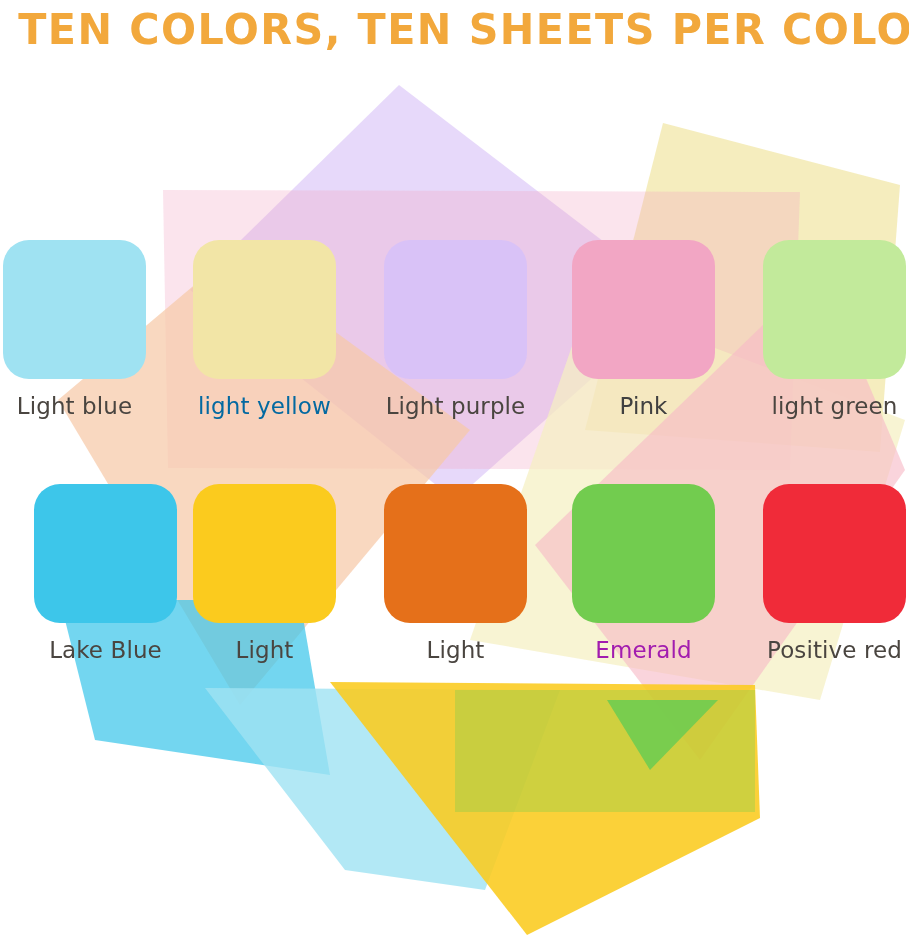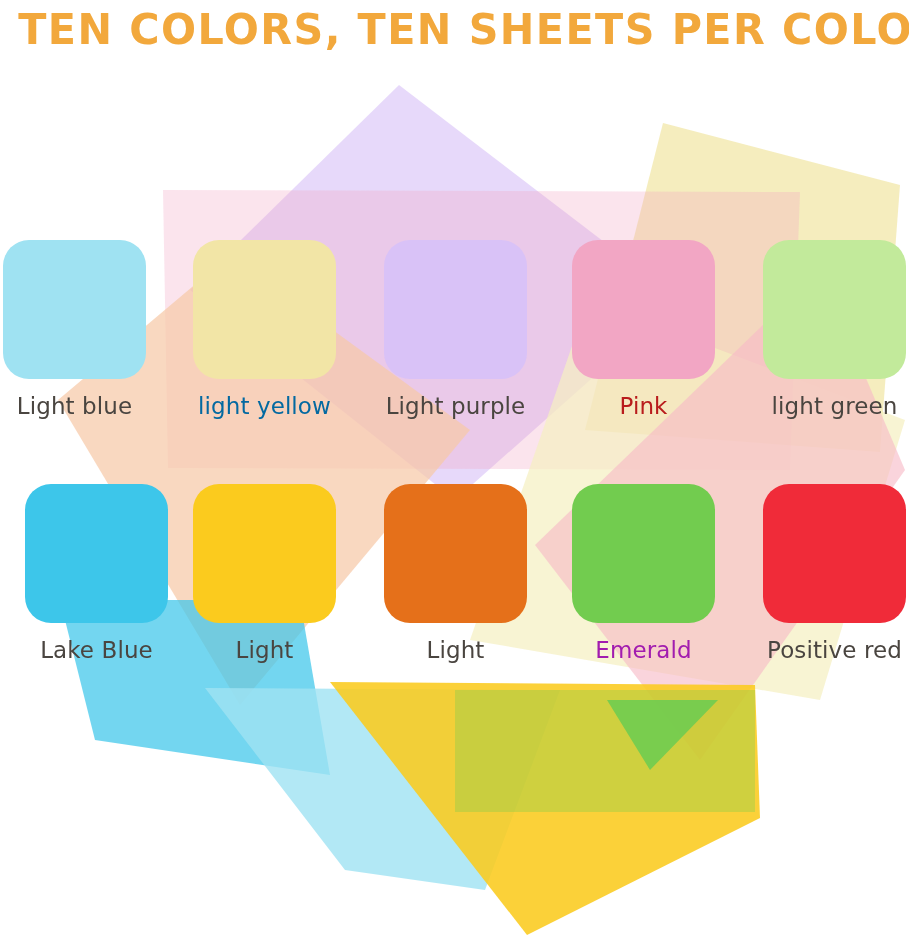--- a/index.html
+++ b/index.html
@@ -124,29 +124,29 @@
       <div class="swatch-label" style="color: #0369a1;">light yellow</div>
     </div>
 
     <div class="cell" style="left:384px; top:240px;">
       <div class="swatch" style="background-color: rgb(217, 194, 247);"></div>
       <div class="swatch-label" style="color: rgb(74, 69, 64);">Light purple</div>
     </div>
 
     <div class="cell" style="left:572px; top:240px;">
       <div class="swatch" style="background-color: rgb(242, 166, 196);"></div>
-      <div class="swatch-label" style="color: #b91c1c;">Pink</div>
+      <div class="swatch-label" style="color: #404040;">Pink</div>
     </div>
 
     <div class="cell" style="left:763px; top:240px;">
       <div class="swatch" style="background-color: rgb(194, 234, 155);"></div>
       <div class="swatch-label" style="color: rgb(74, 69, 64);">light green</div>
     </div>
 
-    <div class="cell" style="left:3px; top:484px;padding-left:22px;">
+    <div class="cell" style="left:12px; top:484px;padding-left:22px;">
       <div class="swatch" style="background-color: rgb(61, 198, 234);"></div>
       <div class="swatch-label" style="color: rgb(74, 69, 64);">Lake Blue</div>
     </div>
 
     <div class="cell" style="left:193px; top:484px;">
       <div class="swatch" style="background-color: rgb(251, 203, 30);"></div>
       <div class="swatch-label" style="color: rgb(74, 69, 64);">Light</div>
     </div>
 
     <div class="cell" style="left:384px; top:484px;">

